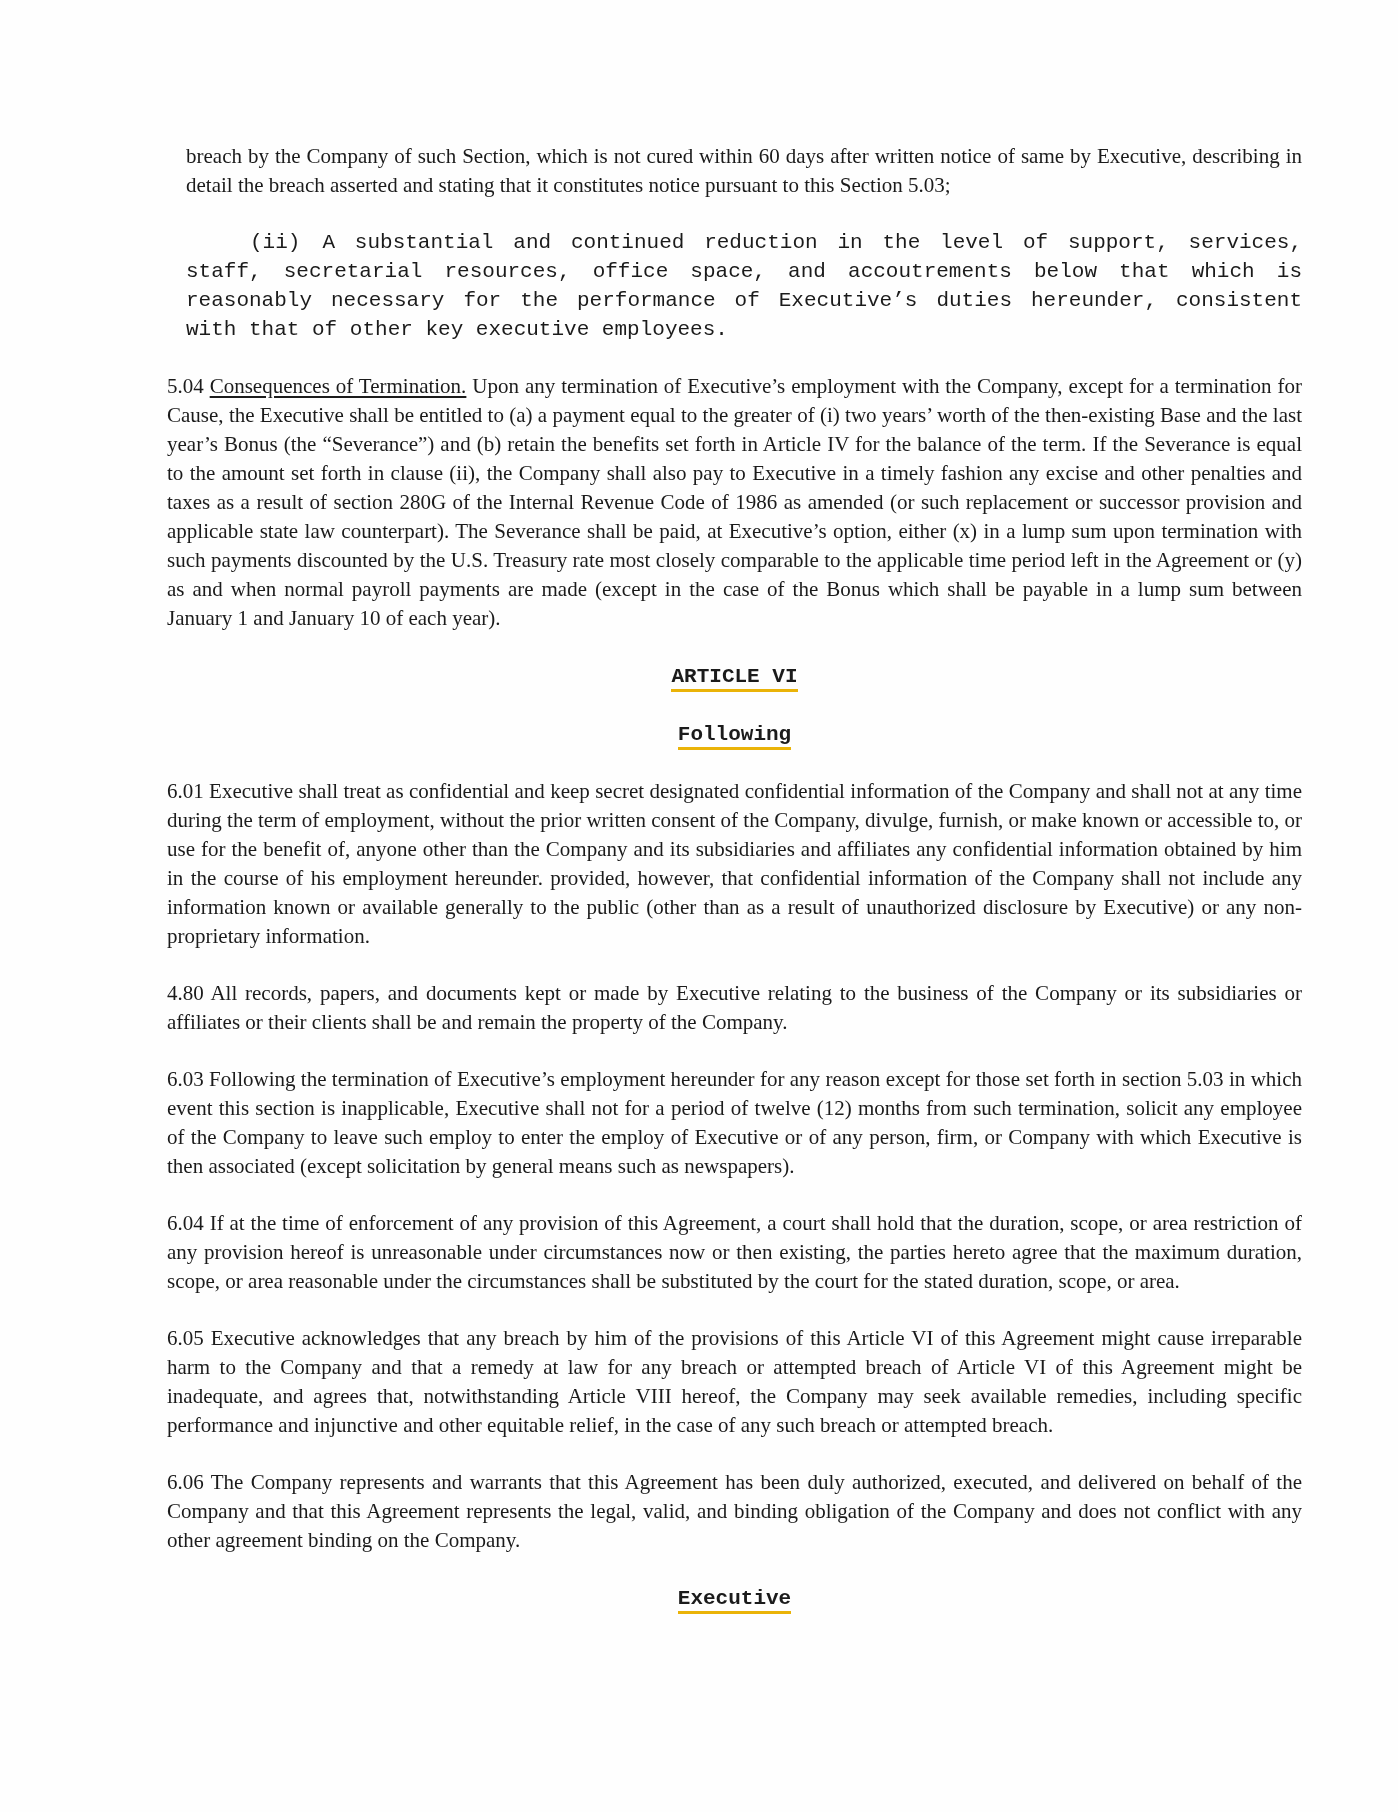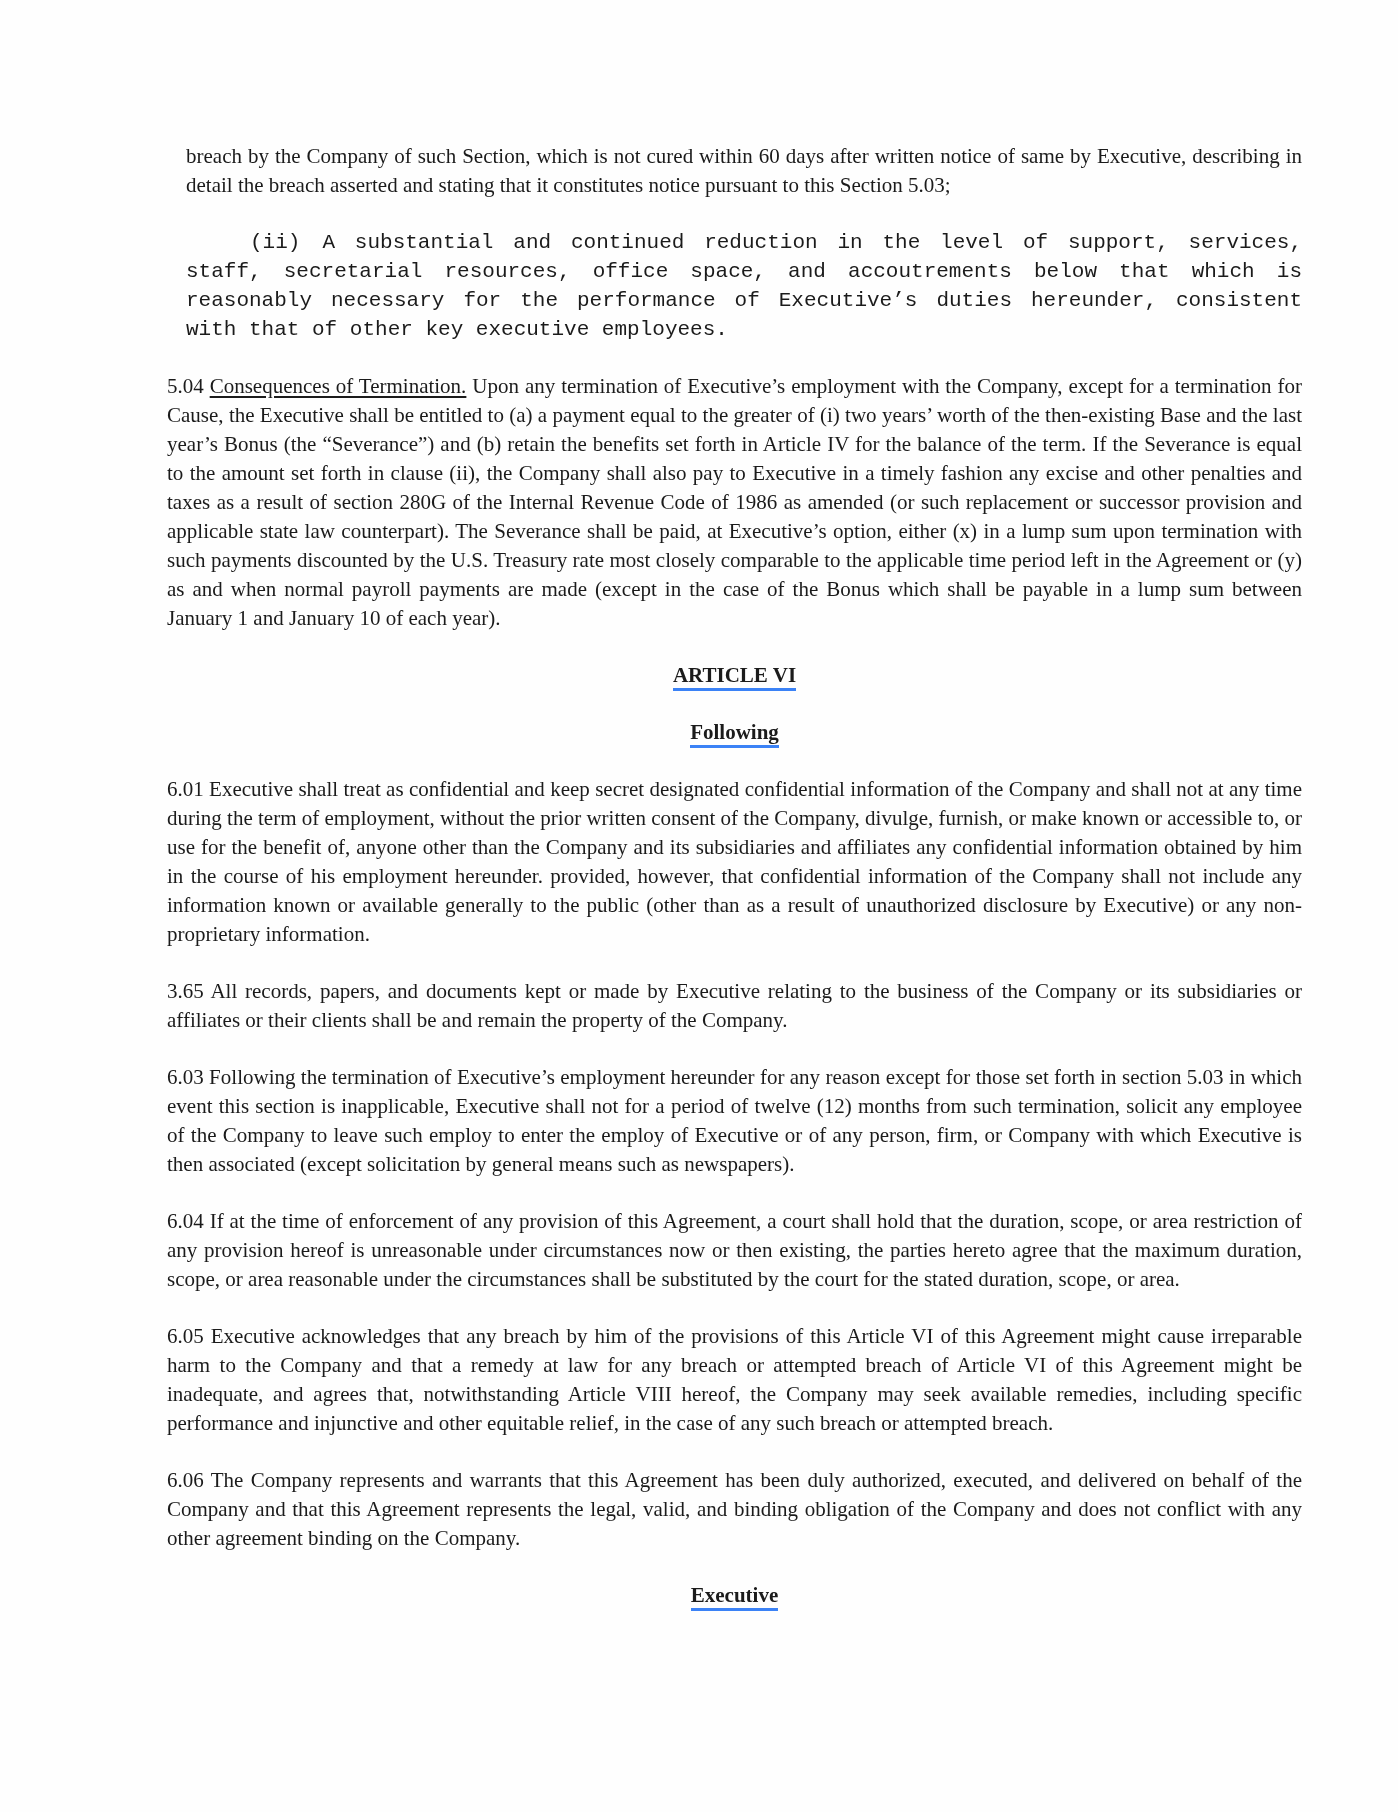--- a/index.html
+++ b/index.html
@@ -36,41 +36,42 @@
     display: inline-block;
     width: 22px;
   }
   .heading {
     text-align: center;
     font-weight: bold;
     font-size: 21px;
     margin: 0 0 28px 0;
   }
   .heading .hd {
-    border-bottom: 3px solid #3b82f6;
+    border-bottom: 3px solid #eab308;
     padding-bottom: 1px;
+    font-family: Liberation Mono, monospace;
   }
   .seg-underline {
     text-decoration: underline;
     text-underline-offset: 3px;
   }
   .seg-italic {
   }
 </style>
 </head>
 <body>
 
 <div class="page">
   <div>
       <p class="block indent"><span>breach by the Company of such Section, which is not cured within 60 days after written notice of same by Executive, describing in detail the breach asserted and stating that it constitutes notice pursuant to this Section 5.03;</span></p>
       <p class="block indent first-indent"><span>(ii)</span><span class="tab"></span><span>A substantial and continued reduction in the level of support, services, staff, secretarial resources, office space, and accoutrements below that which is reasonably necessary for the performance of Executive’s duties hereunder, consistent with that of other key executive employees.</span></p>
       <p class="block"><span>5.04 </span><span class="seg-underline">Consequences of Termination.</span><span> Upon any termination of Executive’s employment with the Company, except for a termination for Cause, the Executive shall be entitled to (a) a payment equal to the greater of (i) two years’ worth of the then-existing Base and the last year’s Bonus (the “Severance”) and (b) retain the benefits set forth in Article IV for the balance of the term. If the Severance is equal to the amount set forth in clause (ii), the Company shall also pay to Executive in a timely fashion any excise and other penalties and taxes as a result of section 280G of the Internal Revenue Code of 1986 as amended (or such replacement or successor provision and applicable state law counterpart). The Severance shall be paid, at Executive’s option, either (x) in a lump sum upon termination with such payments discounted by the U.S. Treasury rate most closely comparable to the applicable time period left in the Agreement or (y) as and when normal payroll payments are made (except in the case of the Bonus which shall be payable in a lump sum between January 1 and January 10 of each year).</span></p>
       <h2 class="heading"><span class="hd">ARTICLE VI</span></h2>
       <h2 class="heading"><span class="hd">Following</span></h2>
       <p class="block"><span>6.01 Executive shall treat as confidential and keep secret designated confidential information of the Company and shall not at any time during the term of employment, without the prior written consent of the Company, divulge, furnish, or make known or accessible to, or use for the benefit of, anyone other than the Company and its subsidiaries and affiliates any confidential information obtained by him in the course of his employment hereunder. </span><span class="seg-italic">provided, however,</span><span> that confidential information of the Company shall not include any information known or available generally to the public (other than as a result of unauthorized disclosure by Executive) or any non-proprietary information.</span></p>
-      <p class="block"><span>3.65 All records, papers, and documents kept or made by Executive relating to the business of the Company or its subsidiaries or affiliates or their clients shall be and remain the property of the Company.</span></p>
+      <p class="block"><span>4.80 All records, papers, and documents kept or made by Executive relating to the business of the Company or its subsidiaries or affiliates or their clients shall be and remain the property of the Company.</span></p>
       <p class="block"><span>6.03 Following the termination of Executive’s employment hereunder for any reason except for those set forth in section 5.03 in which event this section is inapplicable, Executive shall not for a period of twelve (12) months from such termination, solicit any employee of the Company to leave such employ to enter the employ of Executive or of any person, firm, or Company with which Executive is then associated (except solicitation by general means such as newspapers).</span></p>
       <p class="block"><span>6.04 If at the time of enforcement of any provision of this Agreement, a court shall hold that the duration, scope, or area restriction of any provision hereof is unreasonable under circumstances now or then existing, the parties hereto agree that the maximum duration, scope, or area reasonable under the circumstances shall be substituted by the court for the stated duration, scope, or area.</span></p>
       <p class="block"><span>6.05 Executive acknowledges that any breach by him of the provisions of this Article VI of this Agreement might cause irreparable harm to the Company and that a remedy at law for any breach or attempted breach of Article VI of this Agreement might be inadequate, and agrees that, notwithstanding Article VIII hereof, the Company may seek available remedies, including specific performance and injunctive and other equitable relief, in the case of any such breach or attempted breach.</span></p>
       <p class="block"><span>6.06 The Company represents and warrants that this Agreement has been duly authorized, executed, and delivered on behalf of the Company and that this Agreement represents the legal, valid, and binding obligation of the Company and does not conflict with any other agreement binding on the Company.</span></p>
       <h2 class="heading"><span class="hd">Executive</span></h2>
     </div>
 </div>
 
 </body></html>

